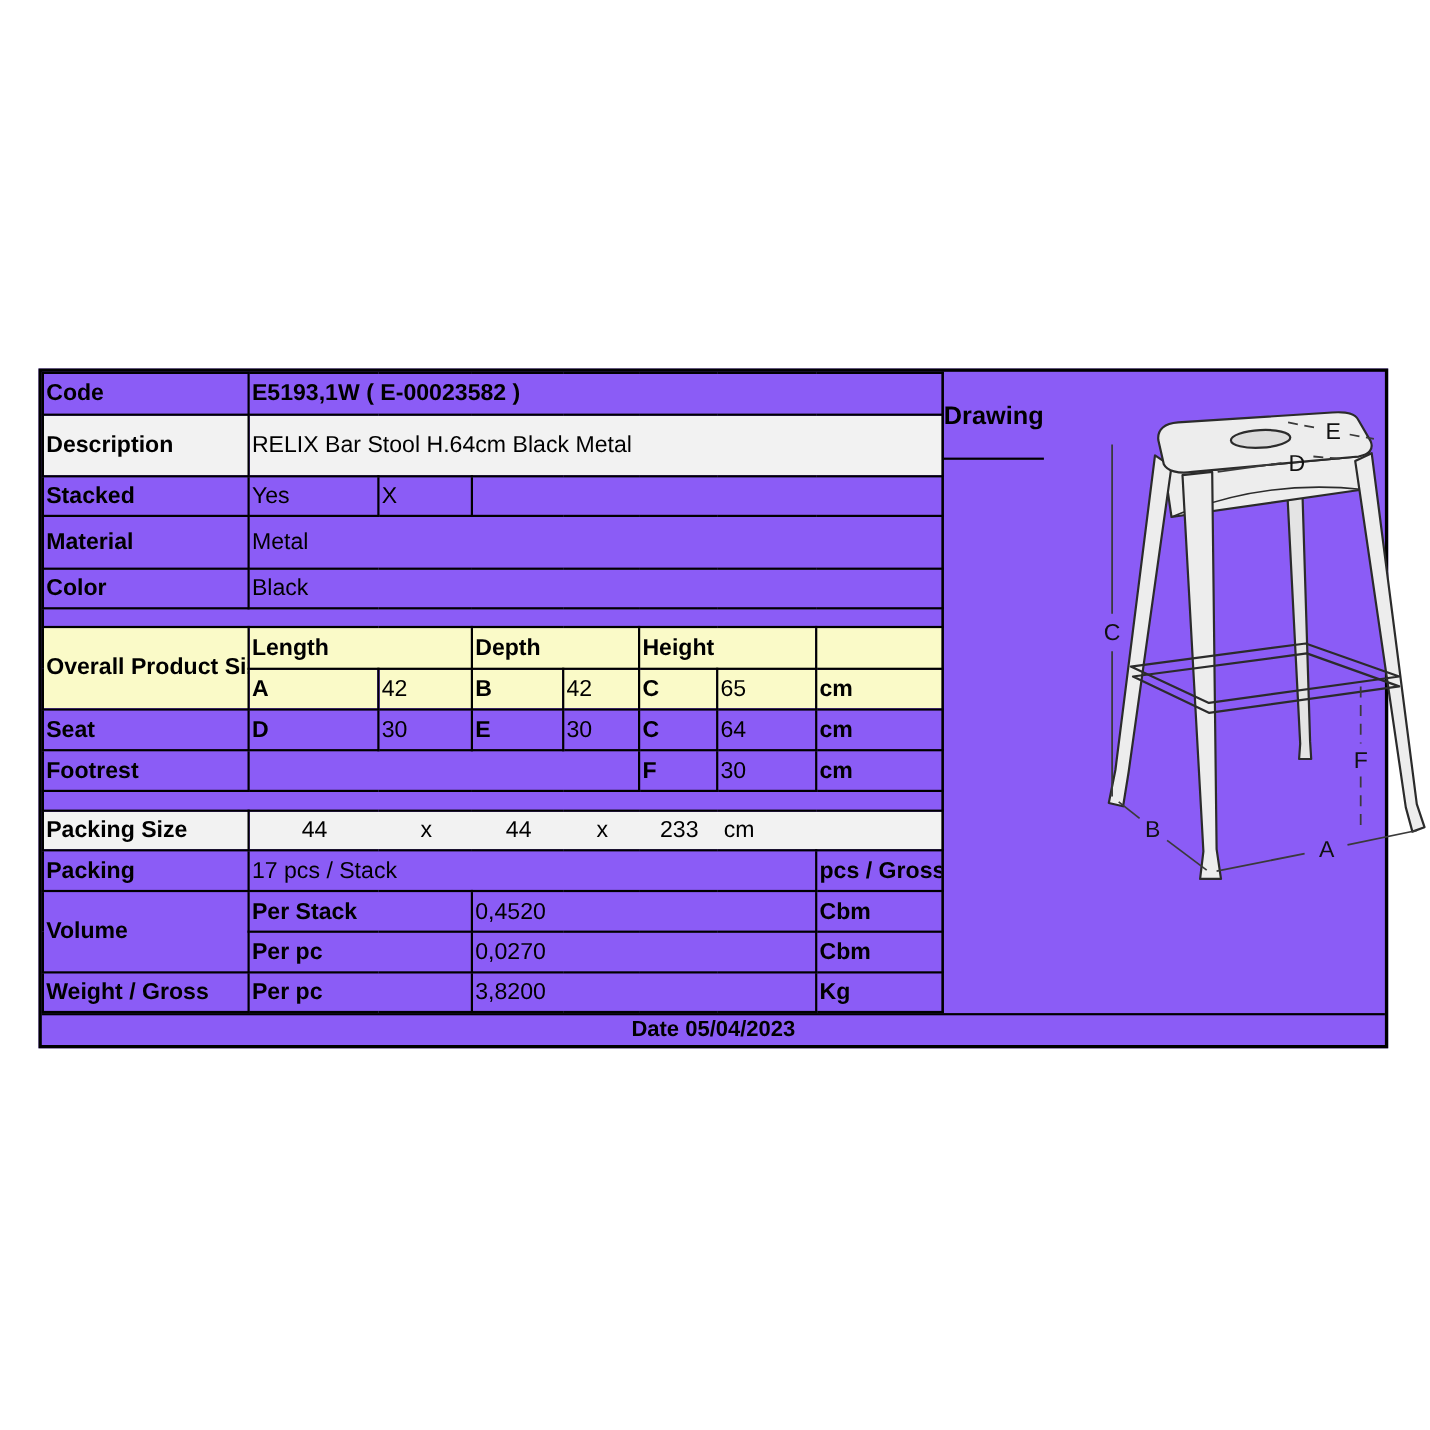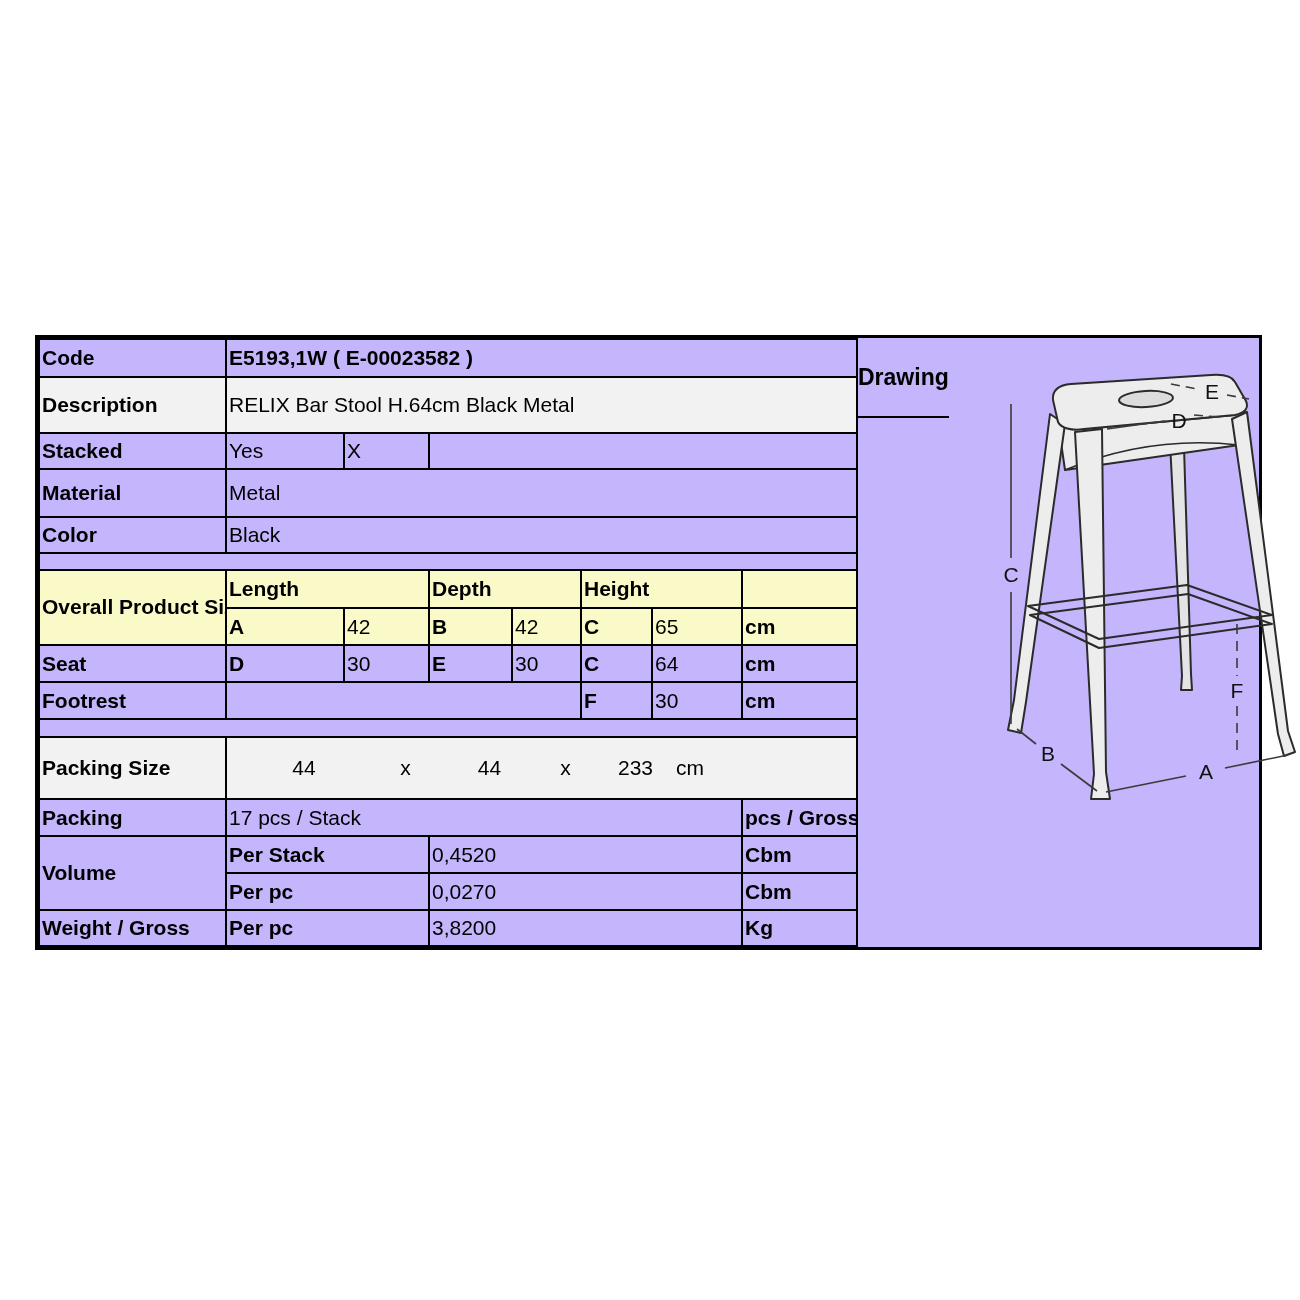--- a/index.html
+++ b/index.html
@@ -6,21 +6,21 @@
   .sheet{
     position:relative;width:1300px;height:1300px;background:#ffffff;
     font-family:"Liberation Sans","DejaVu Sans",sans-serif;color:#000;
   }
   .doc-title{
     position:absolute;left:35px;top:294px;width:1227px;
     text-align:center;font-size:23px;font-weight:bold;letter-spacing:0.5px;
   }
   .frame{
     position:absolute;left:35px;top:335px;width:1227px;
-    border:3px solid #000;box-sizing:border-box;background:#c4b5fd;
+    border:3px solid #000;box-sizing:border-box;background:#8b5cf6;
   }
   .frame-top{display:flex;}
   .spec{width:818px;flex:0 0 818px;}
   table.spec-table{
     border-collapse:collapse;table-layout:fixed;width:818px;
   }
   table.spec-table td{
     border:2px solid #000;padding:0 2px;font-size:21px;vertical-align:middle;
     overflow:hidden;white-space:nowrap;
   }
@@ -137,21 +137,21 @@
             <td class="ctr">30</td>
             <td class="unit">cm</td>
           </tr>
 
           <tr style="height:18px">
             <td class="nb" colspan="8"></td>
           </tr>
 
           <tr style="height:36px" class="gray">
             <td class="lbl">Packing Size</td>
-            <td colspan="7" style="padding:18px;">
+            <td colspan="7" style="padding:0;">
               <div class="pack-flex">
                 <span style="width:118px">44</span>
                 <span style="width:85px">x</span>
                 <span style="width:83px">44</span>
                 <span style="width:69px">x</span>
                 <span style="width:71px">233</span>
                 <span style="width:90px" class="u">cm</span>
               </div>
             </td>
           </tr>
@@ -229,15 +229,18 @@
               <text x="230" y="90">D</text>
               <text x="288" y="360">F</text>
               <text x="99" y="423">B</text>
               <text x="257" y="441">A</text>
             </g>
           </svg>
         </div>
       </div>
     </div>
 
+    <div class="date-row">
+      <span>Date 05/04/2023</span>
+    </div>
   </div>
 
 </div>
 
 </body></html>

